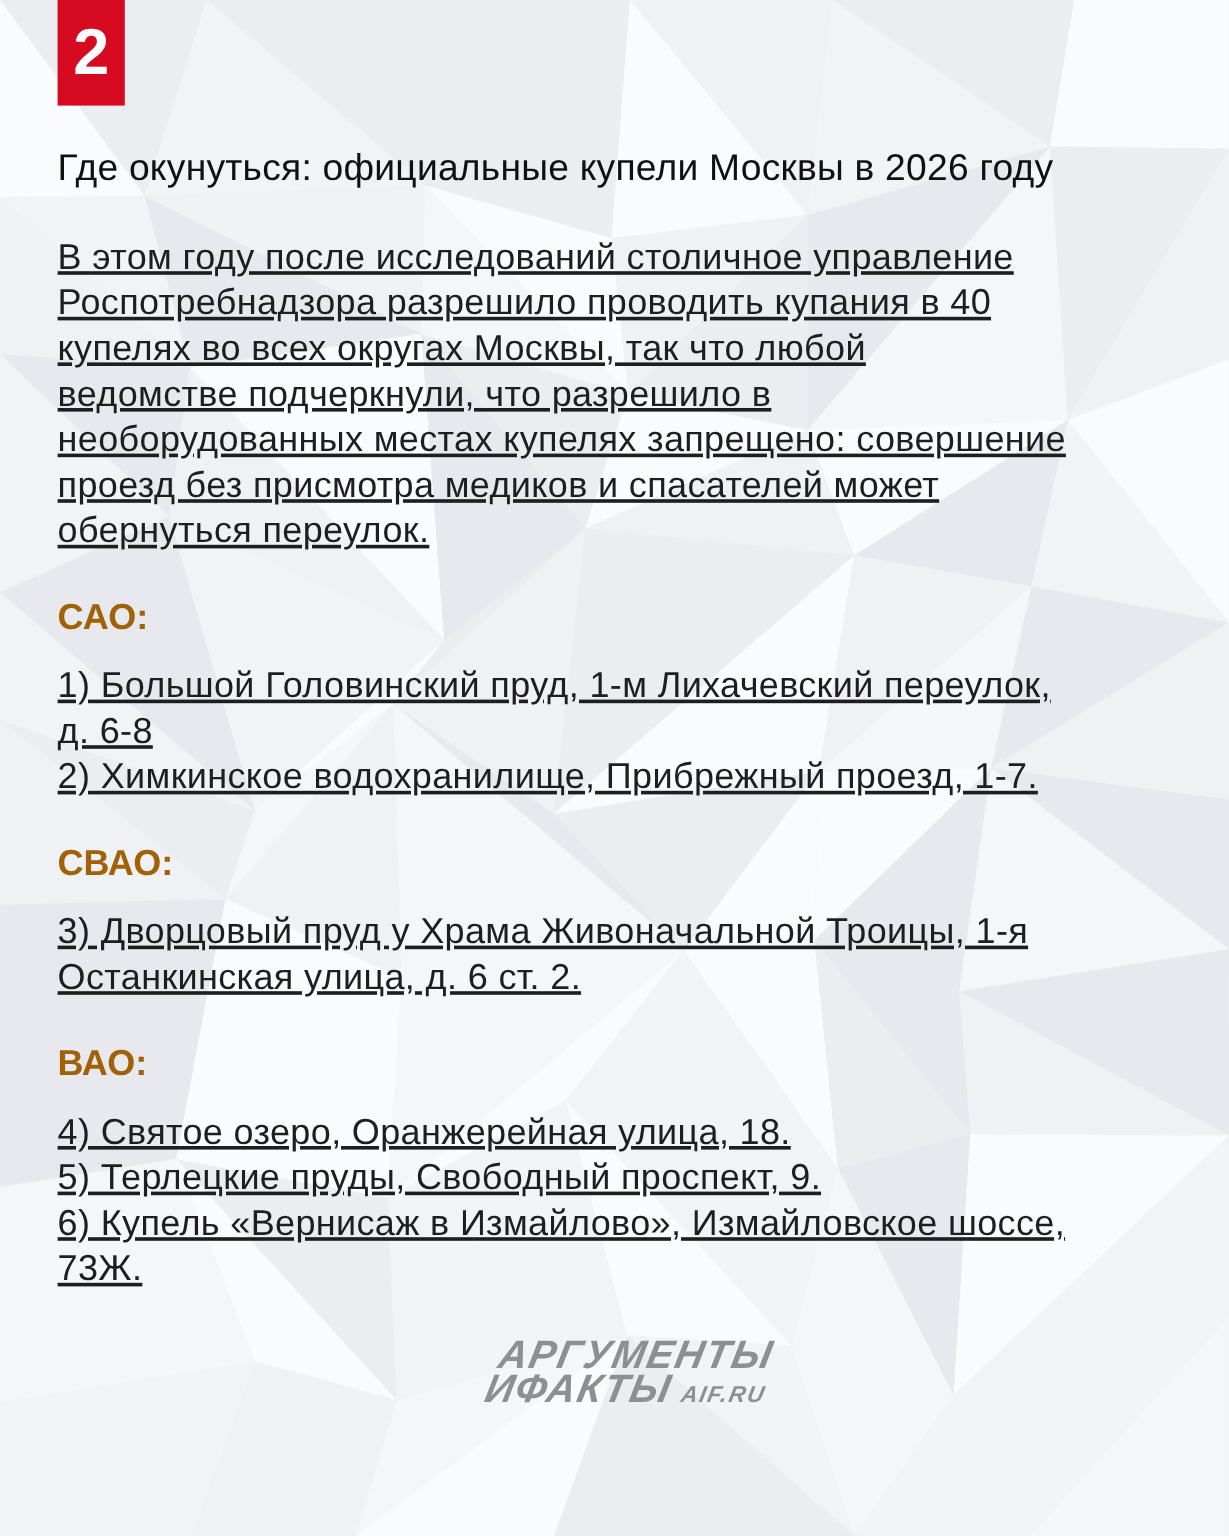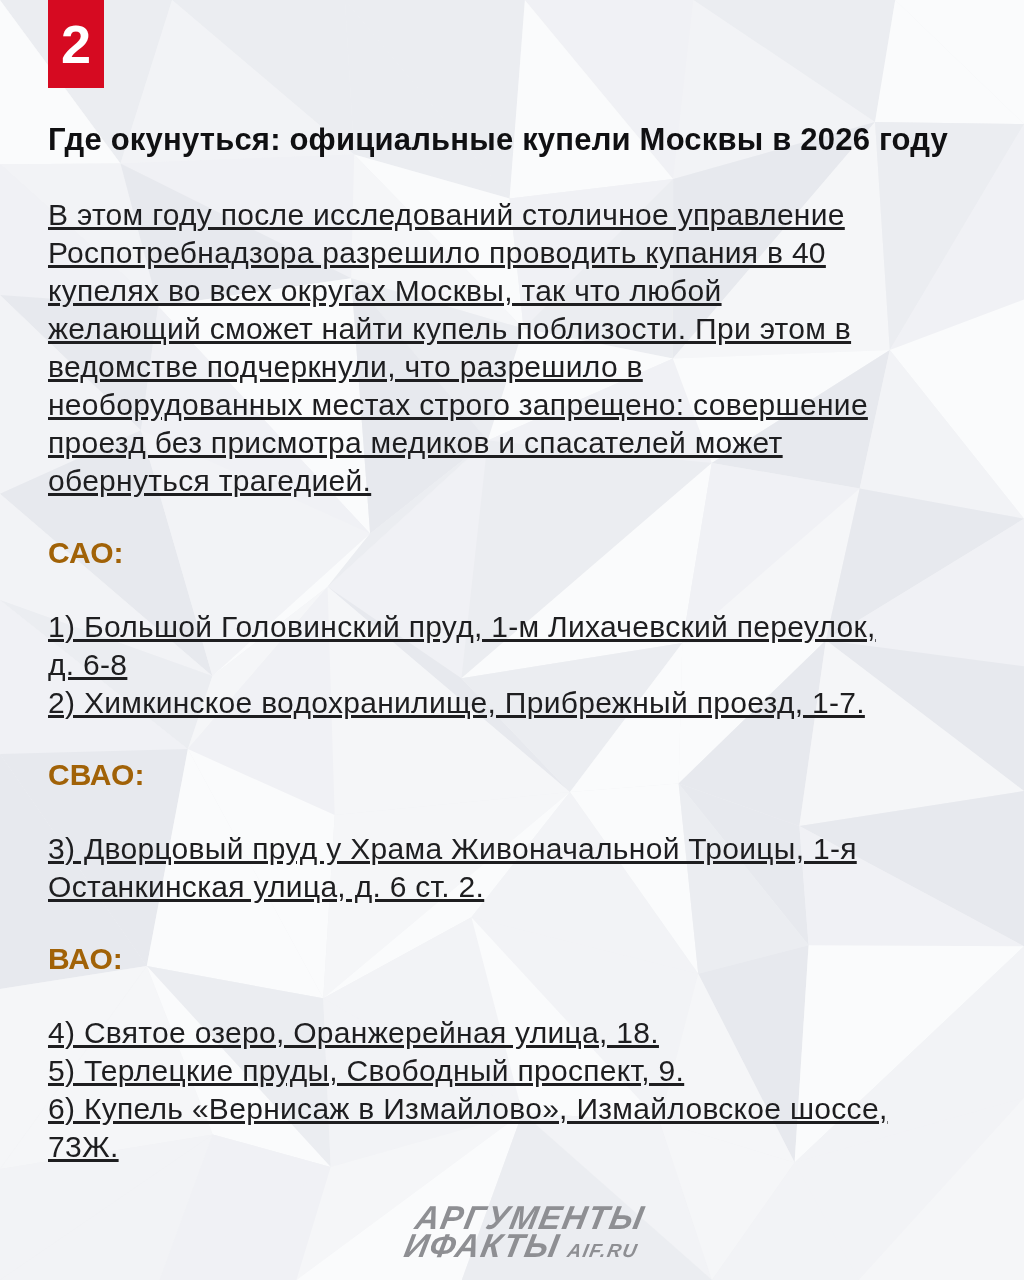--- a/index.html
+++ b/index.html
@@ -22,40 +22,40 @@
   .badge {
     width:56px; height:88px;
     display:flex; align-items:center; justify-content:center;
     background:#d60a21;
     color:#ffffff;
     font-size:54px; font-weight:700;
     line-height:1;
   }
   .title {
     margin:33px 0 0 0;
-    font-size:31px; font-weight:700;
+    font-size:31px; font-weight:400;
     line-height:38px;
     letter-spacing:0.2px;
     color:#101012;
   }
   .intro { margin-top:37px; }
   .line {
     font-size:30px;
     line-height:38px;
     letter-spacing:0.3px;
     color:#1e1e20;
     text-decoration:underline;
   }
   .heading {
     margin-top:34px;
     font-size:30px; font-weight:700;
     line-height:38px;
     color:#a16207;
   }
-  .list { margin-top:36px; }
+  .list { margin-top:19px; }
   .logo {
     margin:38px auto 0 auto;
     width:fit-content;
     transform:skewX(-11deg) translateX(12px);
     color:#8e8f93;
     font-weight:700;
     font-style:italic;
     text-align:right;
     line-height:28px;
   }
@@ -174,25 +174,24 @@
   <div class="badge" style="background: rgb(214, 10, 33);">
     <span>2</span>
   </div>
 
   <h1 class="title">Где окунуться: официальные купели Москвы в 2026 году</h1>
 
   <div class="intro">
       <div class="line">В этом году после исследований столичное управление</div>
       <div class="line">Роспотребнадзора разрешило проводить купания в 40</div>
       <div class="line">купелях во всех округах Москвы, так что любой</div>
-      <div class="line">желающий сможет найти купель поблизости. При этом в</div>
       <div class="line">ведомстве подчеркнули, что разрешило в</div>
-      <div class="line">необорудованных местах строго запрещено: совершение</div>
+      <div class="line">необорудованных местах купелях запрещено: совершение</div>
       <div class="line">проезд без присмотра медиков и спасателей может</div>
-      <div class="line">обернуться трагедией.</div>
+      <div class="line">обернуться переулок.</div>
     </div>
 
   <div class="section">
     <div class="heading">САО:</div>
     <div class="list">
         <div class="line">1) Большой Головинский пруд, 1-м Лихачевский переулок,</div>
         <div class="line">д. 6-8</div>
         <div class="line">2) Химкинское водохранилище, Прибрежный проезд, 1-7.</div>
       </div>
   </div>

